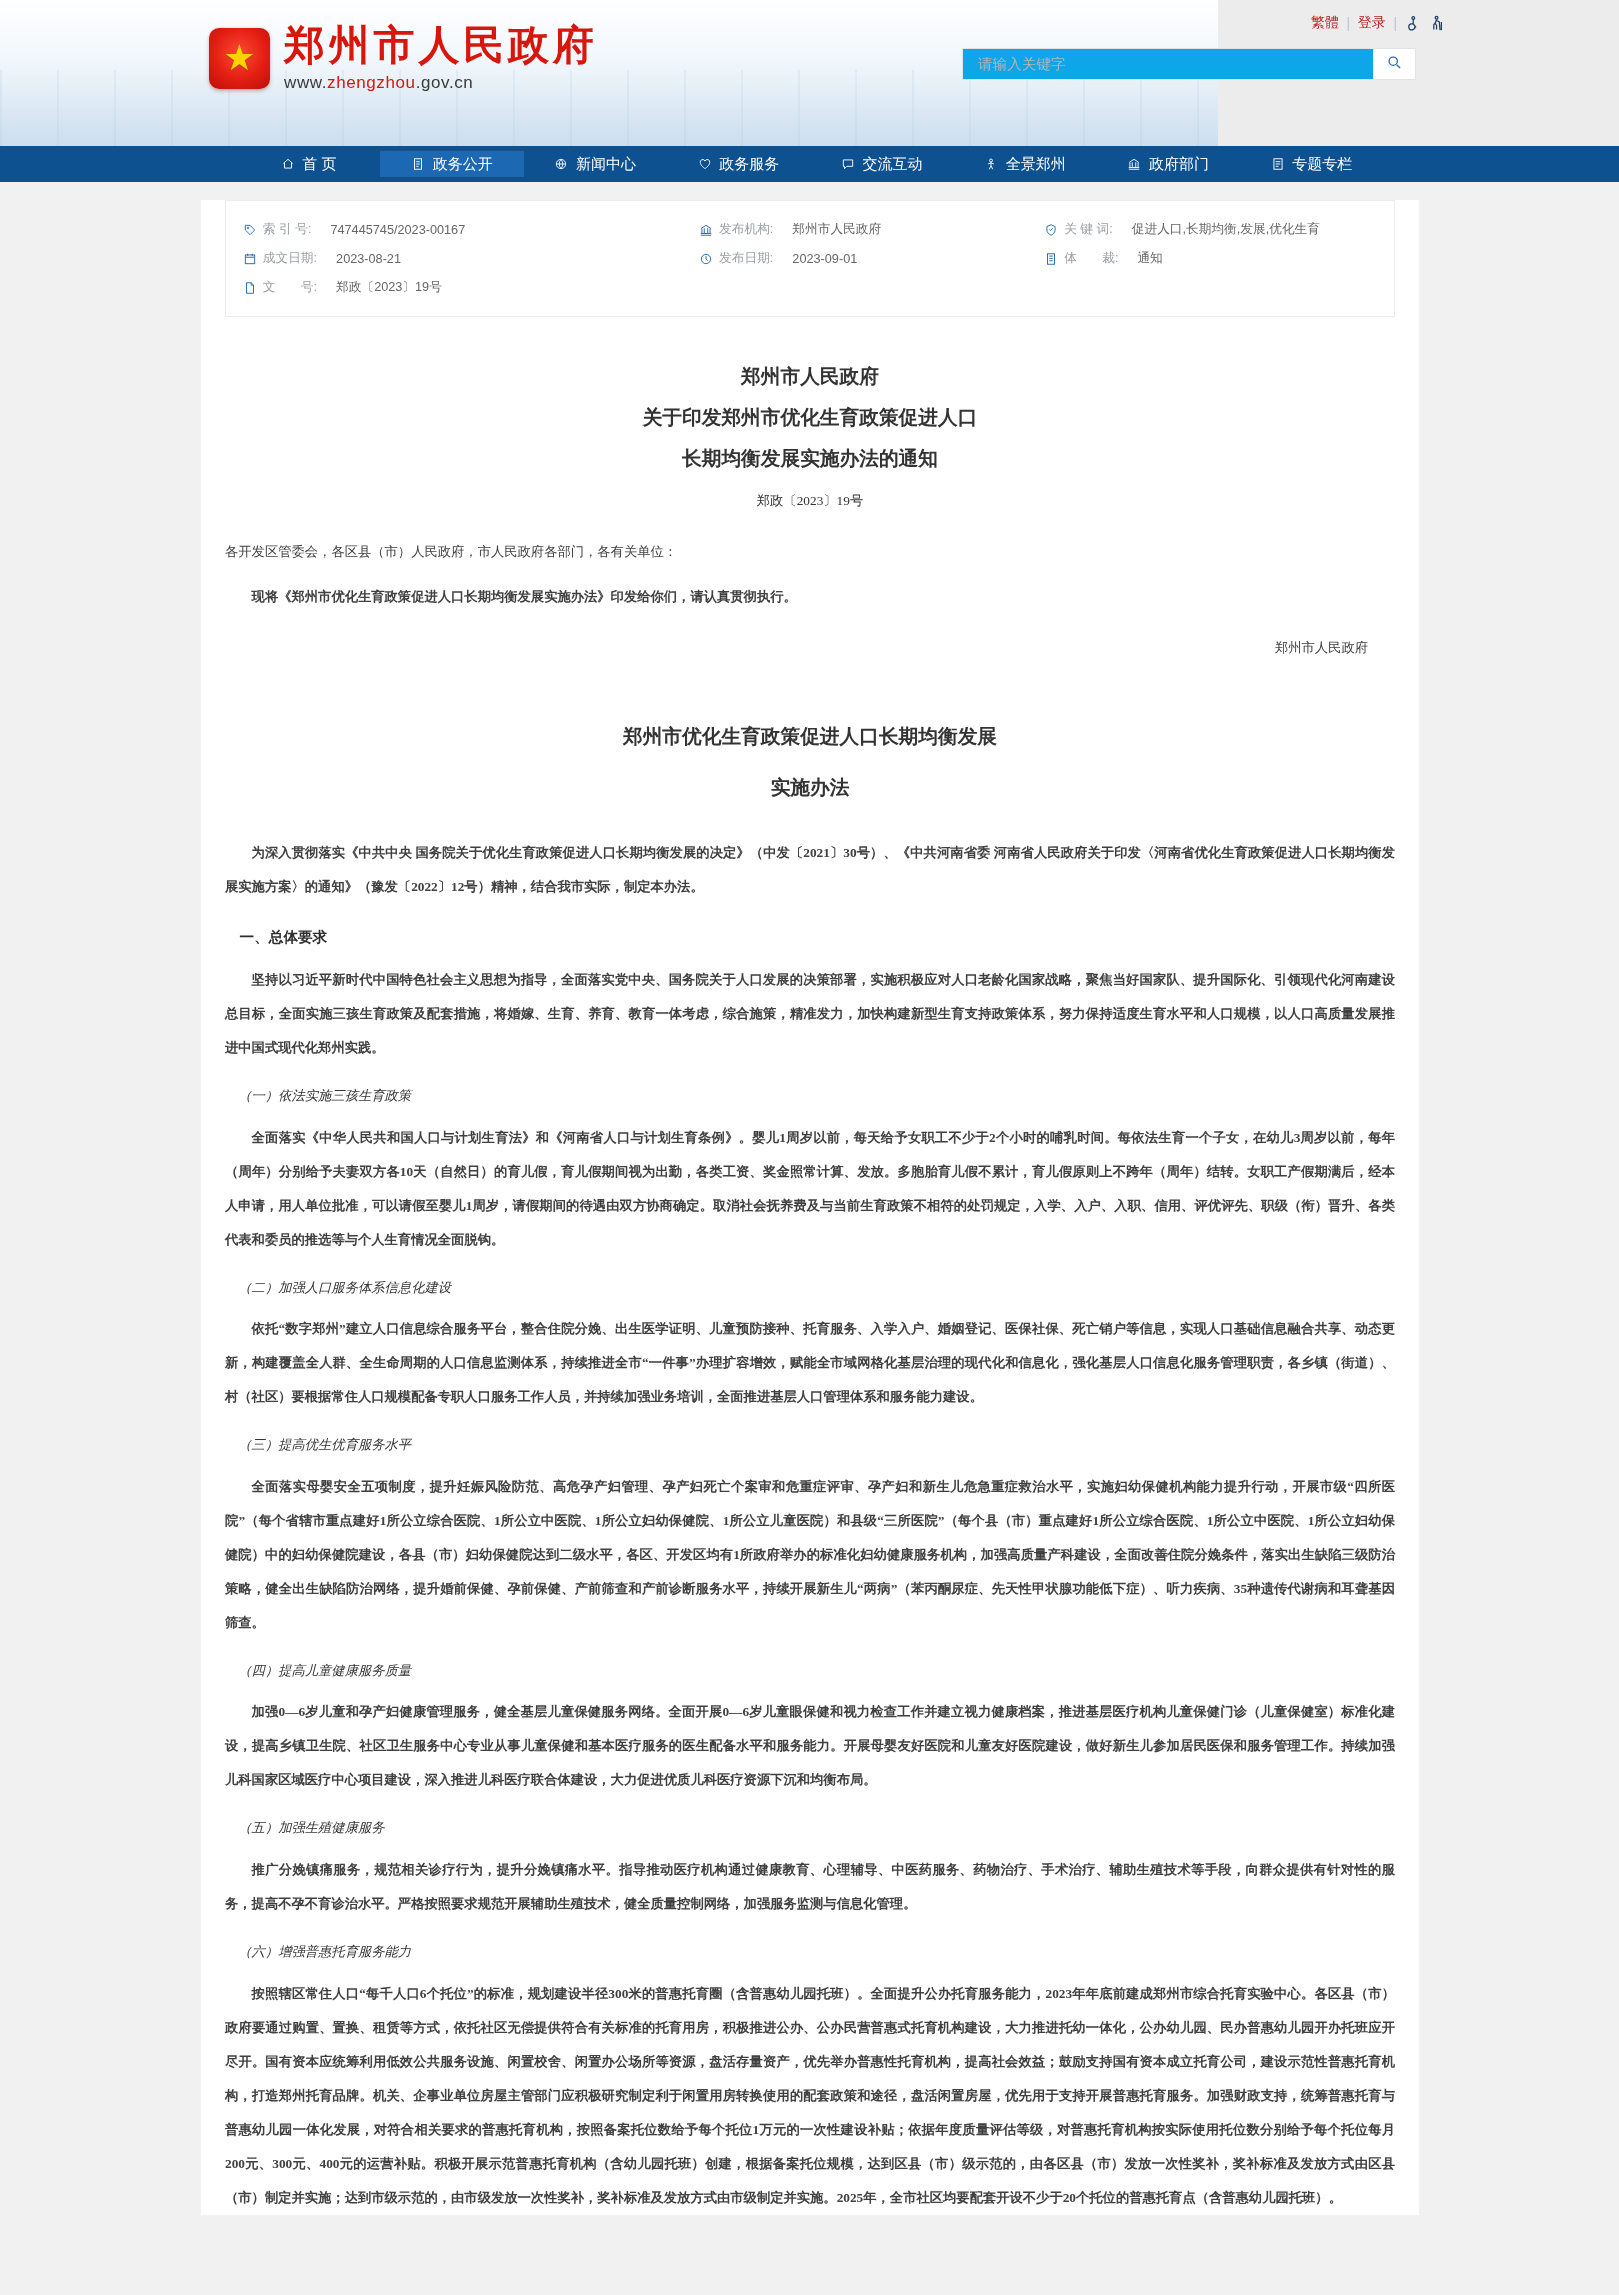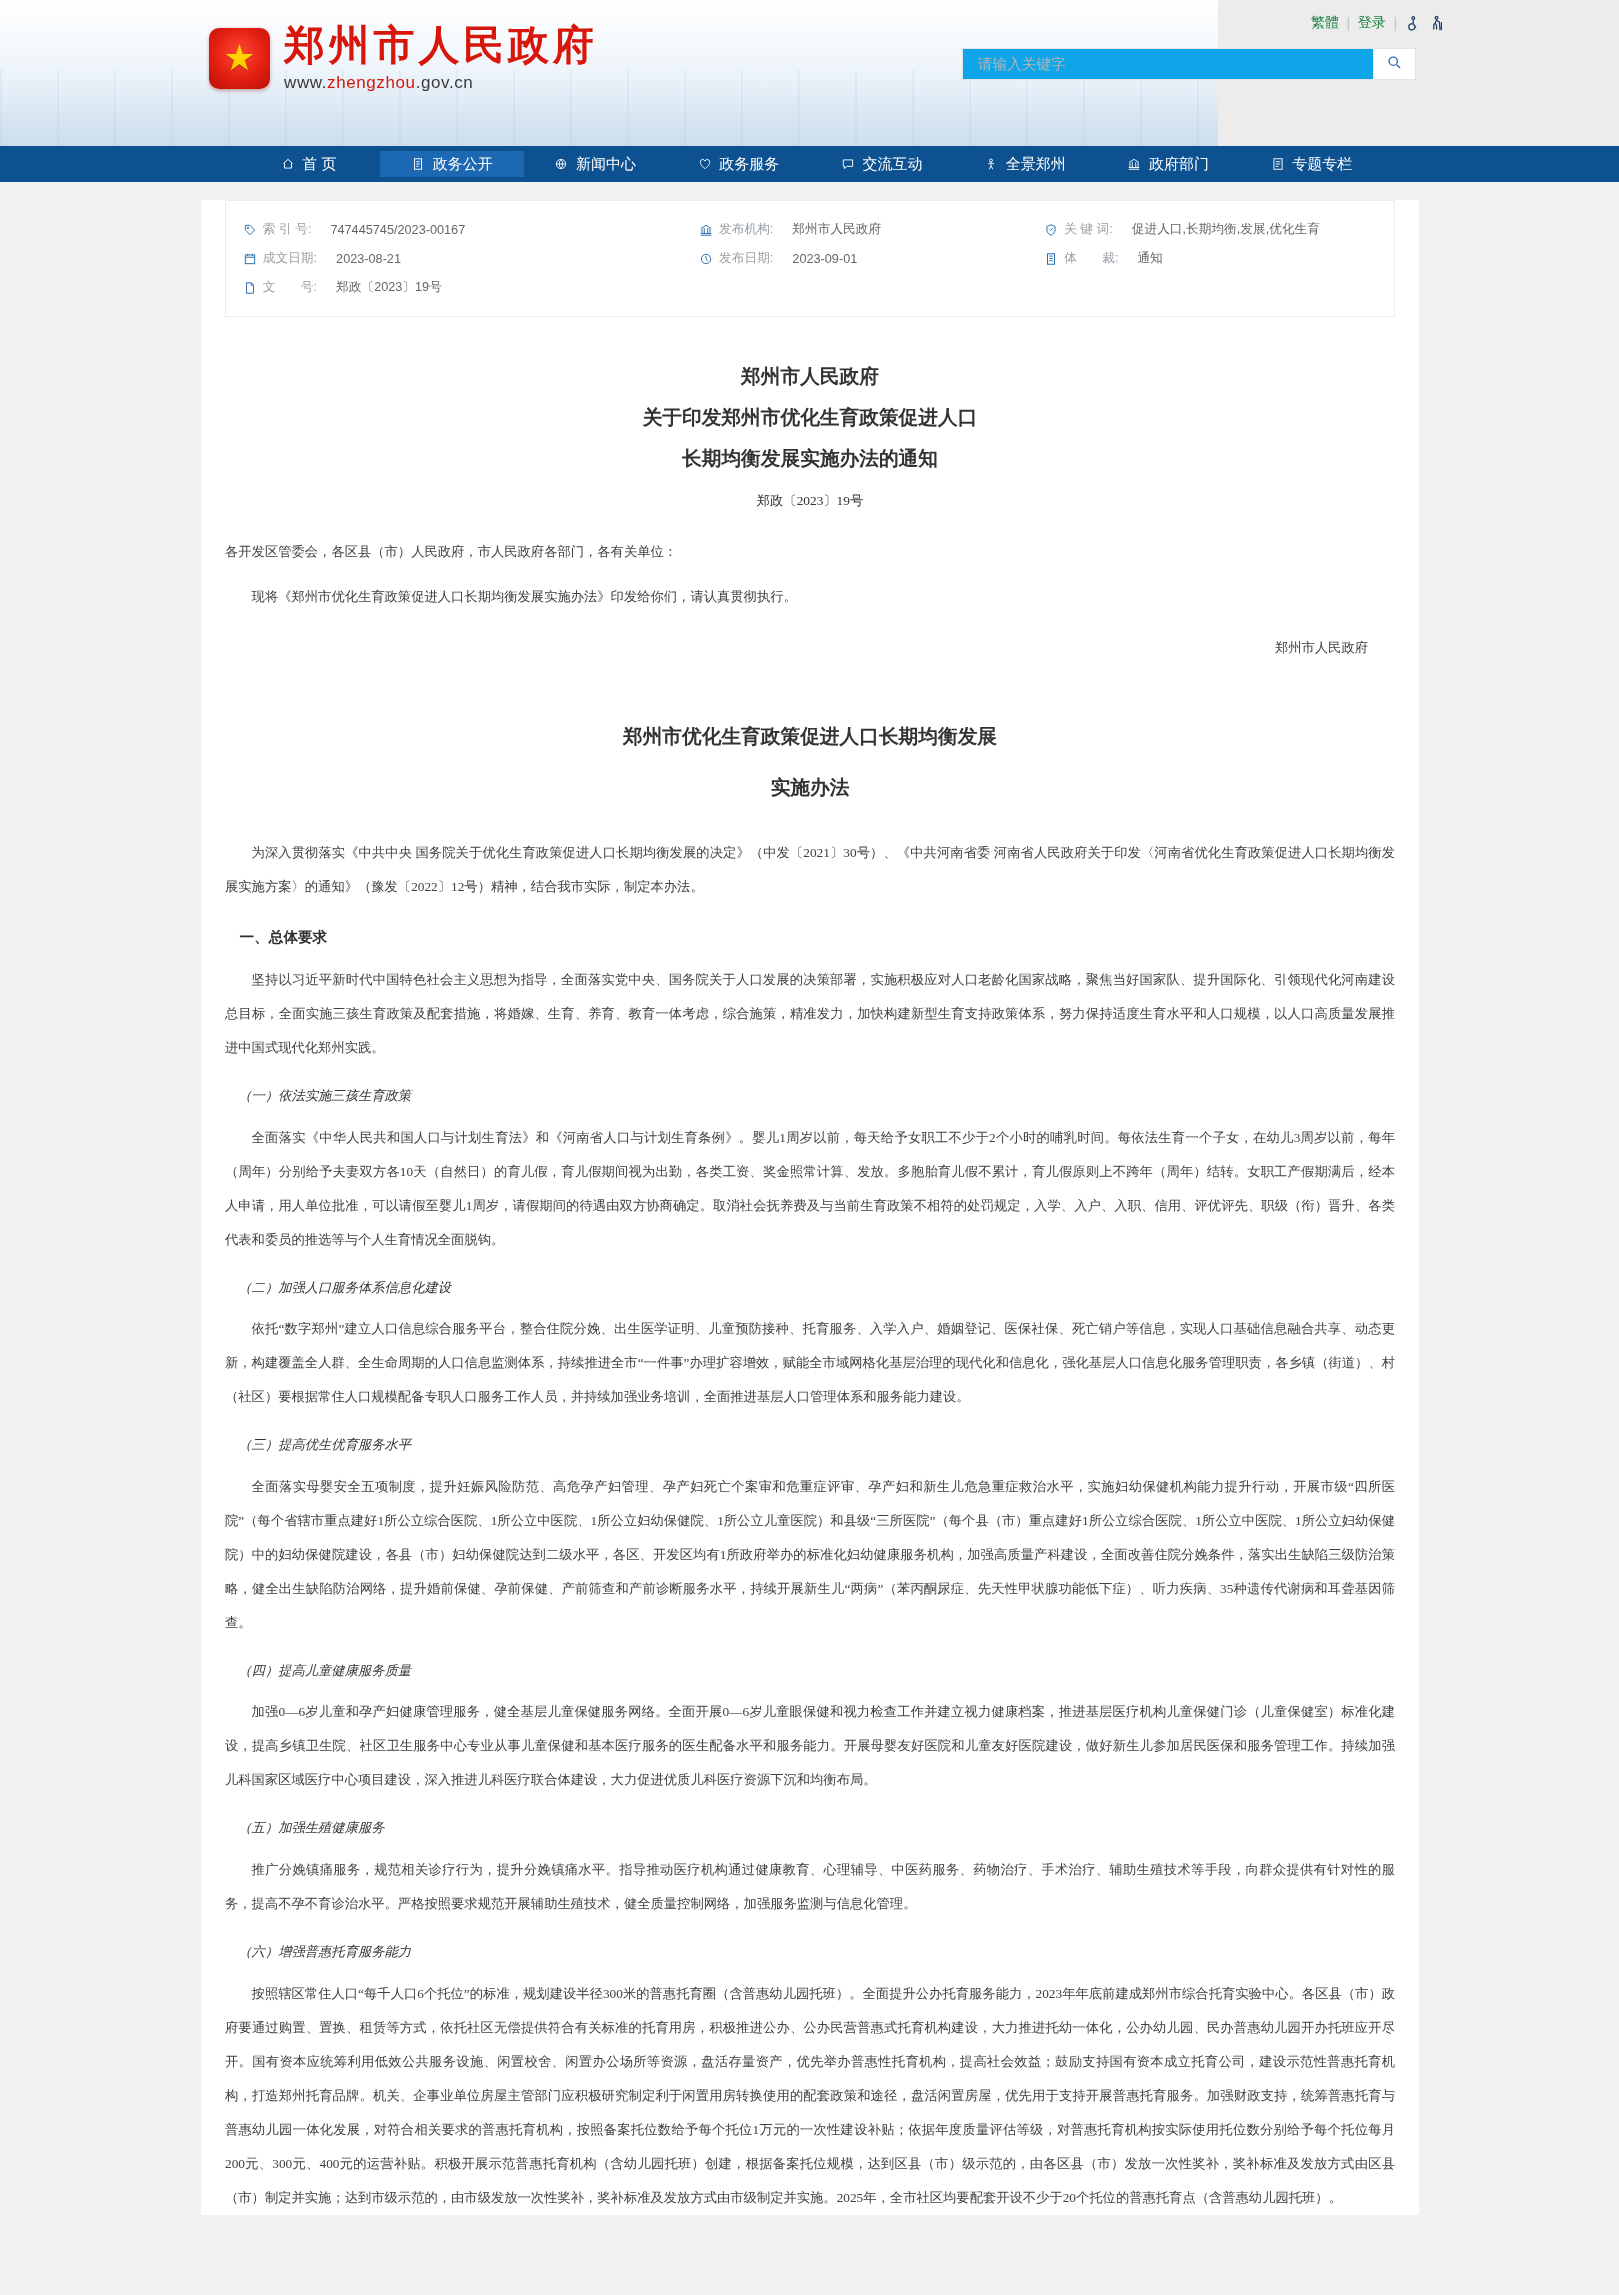--- a/index.html
+++ b/index.html
@@ -33,21 +33,21 @@
     font-family:"Liberation Serif","DejaVu Serif",serif; font-weight:bold;
     color:#d7170b; font-size:41px; letter-spacing:3.8px; line-height:1.1;
   }
   .logo-text .site-url { margin-top:5px; font-size:17px; color:#3a3a3a; letter-spacing:0.6px; }
   .logo-text .site-url .red { color:#d7170b; }
   .top-links {
     position:absolute; top:14px; left:1311px; display:flex; align-items:center; gap:7.6px;
     color:#29598f; font-size:14px;
   }
   .top-links .sep { color:#b9c6d4; }
-  .top-links a { color:#15803d; text-decoration:none; cursor:pointer; }
+  .top-links a { color:#b91c1c; text-decoration:none; cursor:pointer; }
   .top-links svg { display:block; }
   .search-wrap {
     position:absolute; left:962px; top:48px; width:454px; height:32px;
     display:flex; background:#0ea5e9; border:0.6px solid #e3e3e3;
   }
   .search-input {
     flex:1; border:0; outline:0; padding:0 15px; font-size:14.6px; color:#444;
     font-family:inherit; background:transparent;
   }
   .search-input::placeholder { color:#b5b5b5; }
@@ -74,21 +74,21 @@
   .meta-row { display:flex; align-items:center; height:29px; font-size:12.7px; }
   .meta-row .m-icon { color:#2f6fae; display:flex; margin-right:6.3px; }
   .meta-row .m-label { color:#9aa0a6; white-space:pre; }
   .meta-row .m-value { color:#666; margin-left:19px; }
   
   .doc { font-family:"Liberation Serif","DejaVu Serif",serif; color:#404040; }
   .doc-title { margin-top:39px; text-align:center; font-size:19.7px; font-weight:bold; color:#333; line-height:41px; }
   .doc-number { margin-top:12.7px; text-align:center; font-size:13.3px; color:#333; }
   .doc-body { margin-top:25px; font-size:13.3px; line-height:34px; text-align:justify; }
   .doc-body p { margin:0 0 11.4px; }
-  .doc-body p.ind { text-indent:2em; }
+  .doc-body p.ind { text-indent:2em;font-weight:bold; }
   .doc-body .h1 { font-weight:bold; font-size:14.6px; color:#2f2f2f; margin:16.5px 0 9px; text-indent:1em; }
   .doc-body .h2 { font-style:italic; font-size:13.3px; color:#333; margin:14px 0 7.6px; text-indent:1em; }
   .sign-block { text-align:right; padding-right:27px; line-height:34px; margin:16.5px 0 19px; font-size:13.3px; }
   .subdoc-title { margin:46px 0 23px; text-align:center; font-size:19.7px; font-weight:bold; color:#333; line-height:51px; }
 </style>
 </head>
 <body>
 
 <div class="banner">
   <div class="banner-art"></div>

